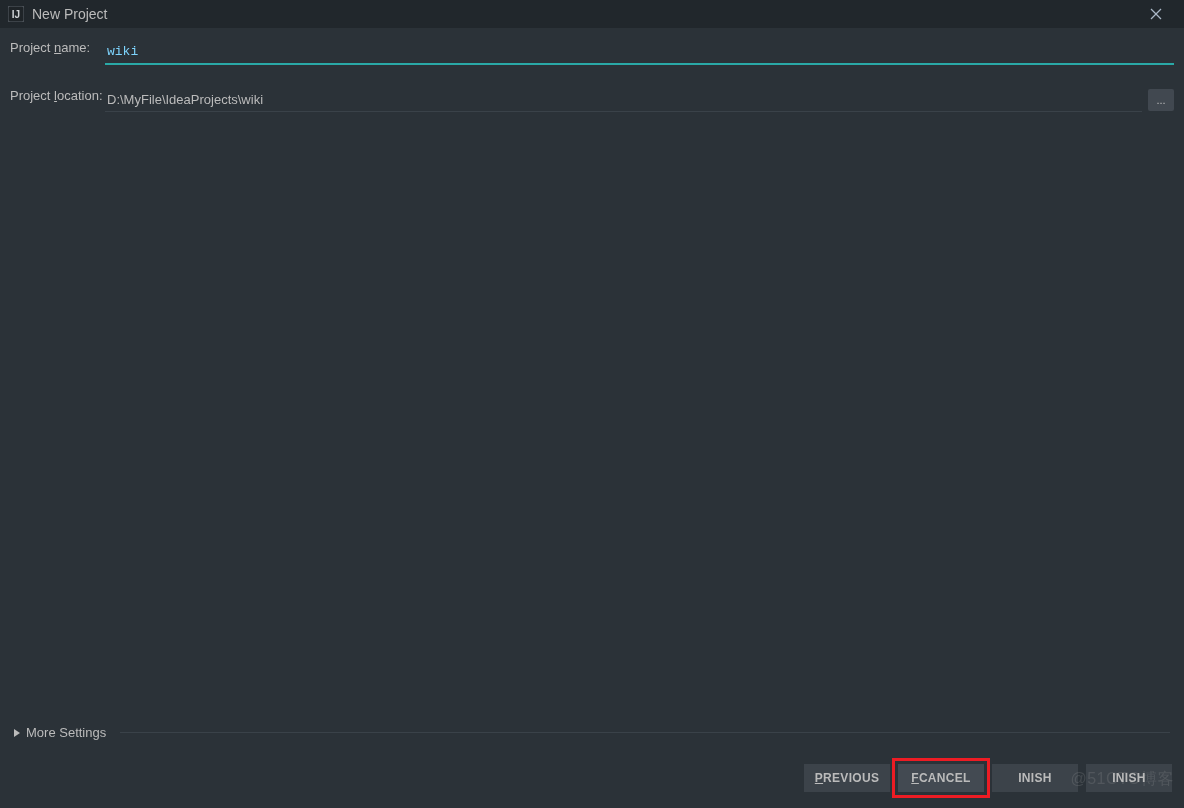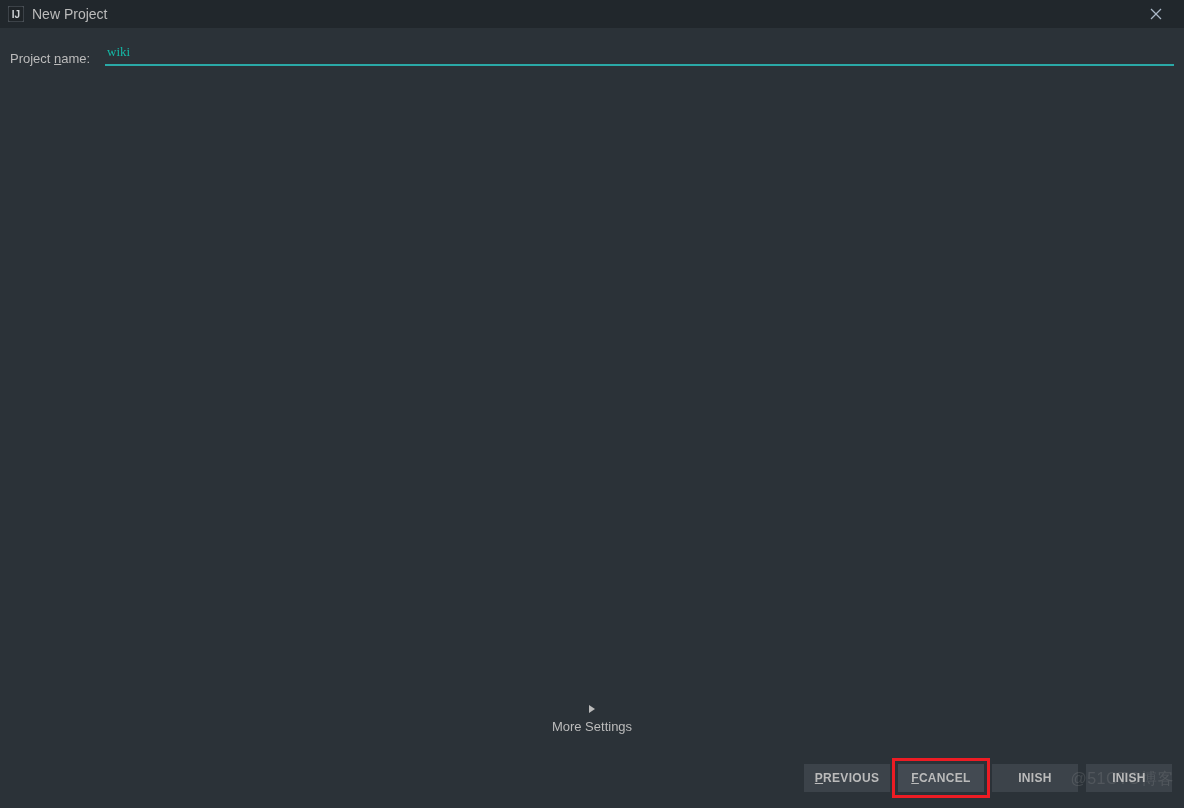--- a/index.html
+++ b/index.html
@@ -46,42 +46,42 @@
       display: flex;
       align-items: center;
       justify-content: center;
       cursor: pointer;
     }
     .content {
       padding: 12px 10px 0 10px;
     }
     .form-row {
       display: flex;
-      align-items: flex-end;
+      align-items: flex-start;
       margin-bottom: 23px;
     }
     .form-label {
       width: 95px;
       color: #bbbbbb;
       font-size: 13px;
       flex-shrink: 0;
     }
     .form-label .mnemonic {
       text-decoration: underline;
     }
     .input-name {
       flex: 1;
       background: transparent;
       border: none;
       border-bottom: 2px solid #2aa9a7;
-      color: #14b8a6;
+      color: #7dd3fc;
       font-size: 13px;
       padding: 4px 2px;
       outline: none;
-      font-family: Liberation Serif, serif;
+      font-family: Liberation Mono, monospace;
     }
     .input-location-wrap {
       flex: 1;
       display: flex;
       align-items: center;
     }
     .input-location {
       flex: 1;
       background: transparent;
       border: none;
@@ -113,21 +113,20 @@
       right: 0;
     }
     .more-settings {
       display: flex;
       align-items: center;
       gap: 6px;
       padding: 10px 14px;
       color: #bbbbbb;
       cursor: pointer;
       font-size: 13px;
-      flex-direction: column;
     }
     .triangle-right {
       width: 0;
       height: 0;
       border-top: 4px solid transparent;
       border-bottom: 4px solid transparent;
       border-left: 6px solid #bbbbbb;
     }
     .separator {
       flex: 1;
@@ -192,20 +191,27 @@
         <line x1="1" y1="1" x2="11" y2="11" stroke="#a9b7c6" stroke-width="1.2"></line>
         <line x1="11" y1="1" x2="1" y2="11" stroke="#a9b7c6" stroke-width="1.2"></line>
       </svg>
   </div>
 </div>
 
 <div class="content">
   <div class="form-row">
     <label class="form-label"><span>Project </span><span class="mnemonic">n</span><span>ame:</span></label>
     <input class="input-name" type="text" value="wiki" style="">
+  </div>
+  <div class="form-row">
+    <label class="form-label"><span>Project </span><span class="mnemonic">l</span><span>ocation:</span></label>
+    <div class="input-location-wrap">
+      <input class="input-location" type="text" value="D:\MyFile\IdeaProjects\wiki" style="">
+      <button class="browse-btn">...</button>
+    </div>
   </div>
 </div>
 
 <div class="bottom-area">
   <div class="more-settings">
     <span class="triangle-right"></span>
     <span>More Settings</span>
     <span class="separator"></span>
   </div>
   <div class="button-bar">

